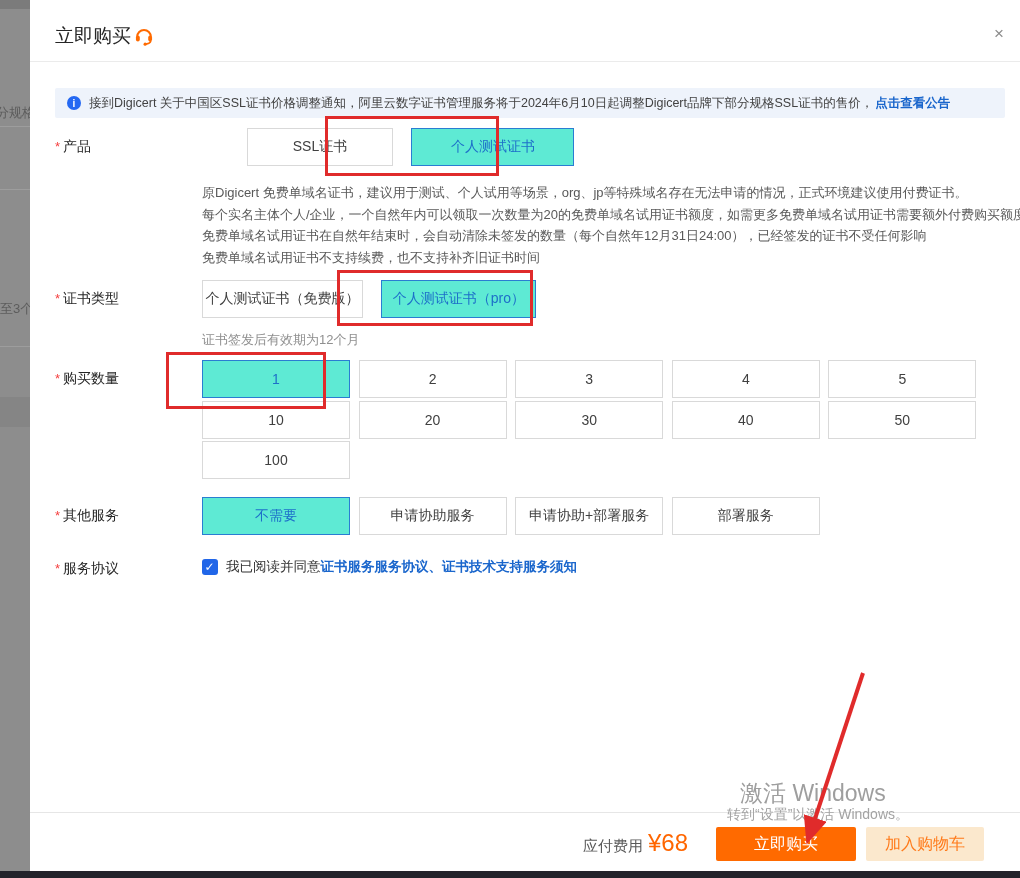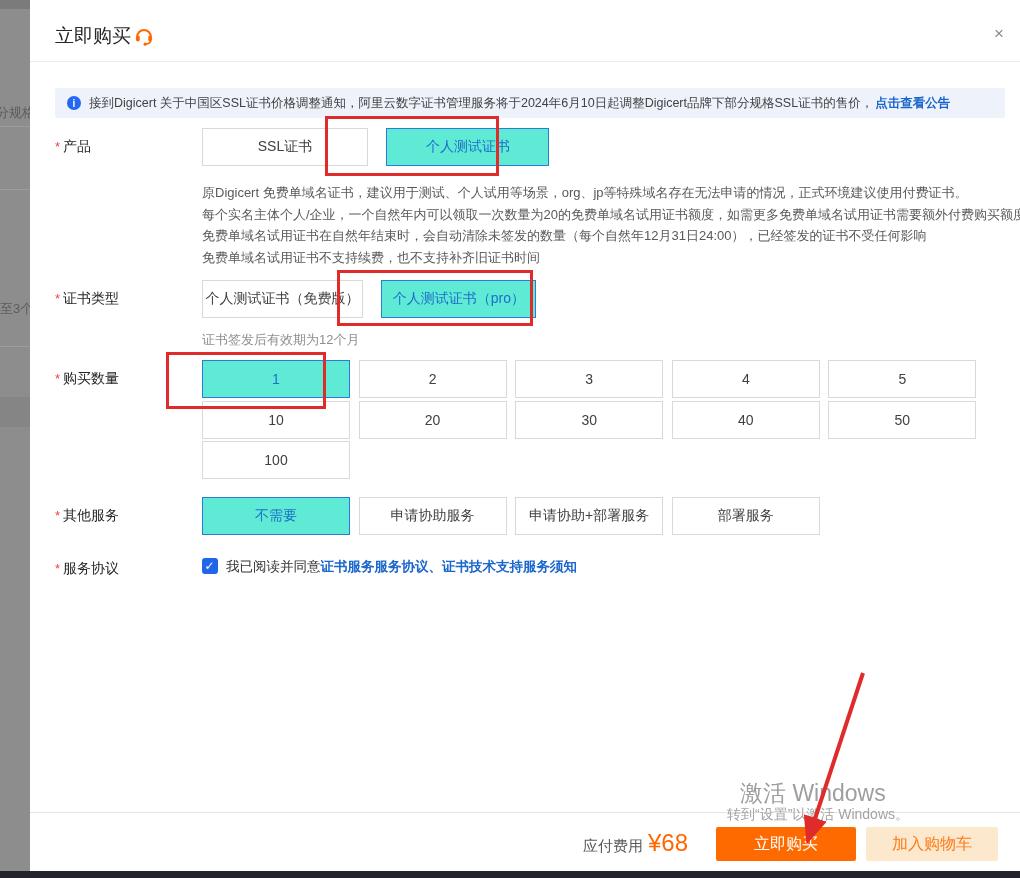--- a/index.html
+++ b/index.html
@@ -38,52 +38,52 @@
   .form-row { position:absolute; left:25px; }
   .row-label { position:absolute; left:0; top:10px; font-size:14px; color:#262626; white-space:nowrap; }
   .row-label .req { color:#f53f3f; margin-right:3px; font-size:13px; }
   .row-content { margin-left:147px; }
 
   .opt { display:inline-flex; align-items:center; justify-content:center; height:38px; border:1px solid #d9d9d9;
          background:#fff; color:#404040; font-size:14px; cursor:pointer; text-align:center; }
   .opt.selected { background:#5eead4; border:1px solid #2a7dd2; color:#1d6fc9; }
 
   .row-product { top:128px; }
-  .opt-product-0 { width:166px; margin-right:14px; }
+  .opt-product-0 { width:146px; margin-right:14px;margin-left:45px; }
   .opt-product-1 { width:163px; }
 
   .desc-block { position:absolute; left:172px; top:182px; font-size:13px; color:#595959; line-height:21.5px; white-space:nowrap; }
 
   .row-cert { top:280px; }
   .opt-cert-0 { width:161px; margin-right:14px; }
   .opt-cert-1 { width:155px; }
   .cert-note { position:absolute; left:172px; top:331px; font-size:13px; color:#8f8f8f; }
 
   .row-qty { top:360px; }
   .qty-grid { display:grid; grid-template-columns:repeat(5,148px); column-gap:8.6px; row-gap:2.5px; }
   .qty-grid .opt { width:148px; }
 
   .row-services { top:497px; }
   .svc-grid { display:grid; grid-template-columns:repeat(4,148px); column-gap:8.6px; }
   .svc-grid .opt { width:148px; }
 
   .row-agreement { top:558px; }
-  .agree-line { display:flex; }
+  .agree-line { display:flex; align-items:center; }
   .checkbox { width:16px; height:16px; background:#2166e8; border-radius:3px; position:relative; cursor:pointer; flex:0 0 16px; margin-right:8px; }
   .checkbox::after { content:"✓"; position:absolute; left:2.5px; top:0.5px; color:#fff; font-size:12px; font-weight:bold; }
   .agree-text { font-size:13.5px; color:#333; }
   .agree-links { font-size:13.5px; color:#1a66cc; font-weight:bold; cursor:pointer; }
 
   
   .modal-footer { position:absolute; left:0; top:812px; width:100%; height:59px; background:#fff; border-top:1px solid #e6e6e6; z-index:3; }
   .fee-label { position:absolute; left:583px; top:837px; font-size:15px; color:#595959; z-index:5; }
   .fee-amount { position:absolute; left:648px; top:829px; font-size:24px; color:#ff6600; z-index:5; }
   .buy-btn { position:absolute; left:716px; top:827px; width:140px; height:34px; background:#ff6a00; color:#fff;
              font-size:16px; border:none; border-radius:2px; cursor:pointer; z-index:5; font-family:inherit; }
-  .cart-btn { position:absolute; left:866px; top:827px; width:132px; height:34px; background:#fbe8cd; color:#ff7a1a;
+  .cart-btn { position:absolute; left:866px; top:827px; width:118px; height:34px; background:#fbe8cd; color:#ff7a1a;
               font-size:16px; border:none; border-radius:2px; cursor:pointer; z-index:5; font-family:inherit; }
 
   
   .watermark-1 { position:absolute; left:740px; top:778px; font-size:23px; color:#9e9e9e; z-index:4; }
   .watermark-2 { position:absolute; left:727px; top:806px; font-size:14px; color:#a3a3a3; z-index:4; }
 
   
   .anno-rect { position:absolute; border:3px solid #e02b2b; z-index:10; pointer-events:none; }
   .anno-rect-product { left:325px; top:116px; width:174px; height:60px; }
   .anno-rect-cert { left:337px; top:270px; width:196px; height:56px; }

